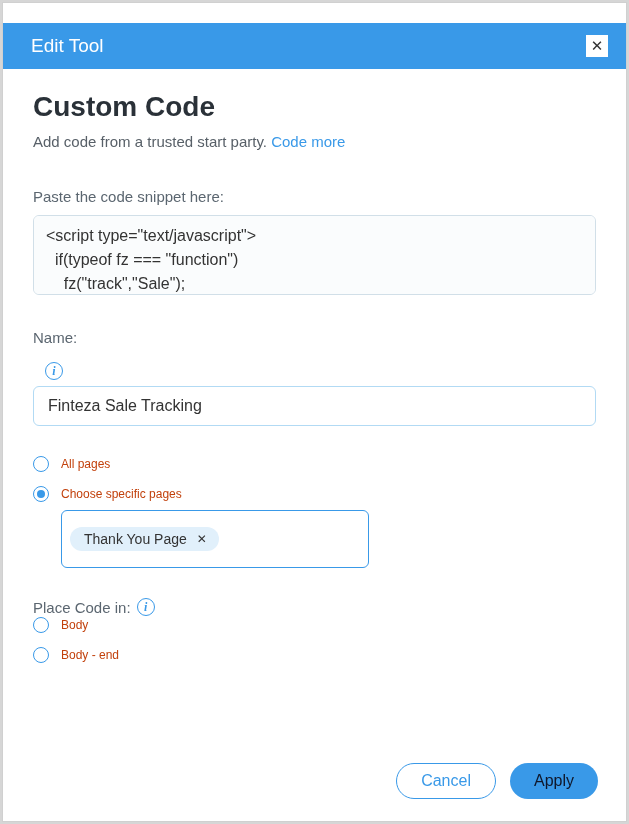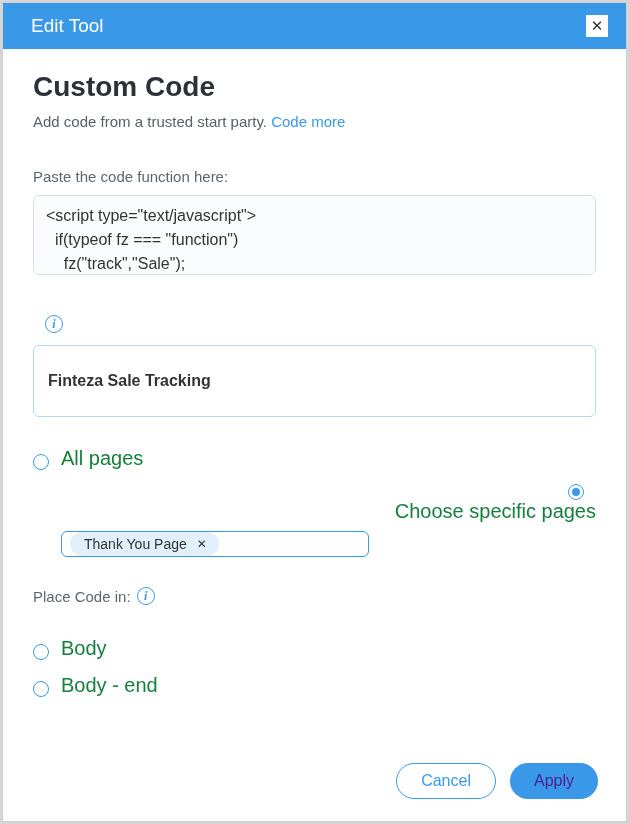--- a/index.html
+++ b/index.html
@@ -20,20 +20,21 @@
   }
   .titlebar {
     background: #3999e8;
     color: #fff;
     display: flex;
     align-items: flex-end;
     justify-content: space-between;
     padding: 12px 18px 12px 28px;
     font-size: 19px;
     font-weight: 400;
+    margin-top: 20px;
   }
   .close-btn {
     width: 22px;
     height: 22px;
     background: #fff;
     color: #333;
     display: flex;
     align-items: center;
     justify-content: center;
     font-size: 15px;
@@ -92,32 +93,30 @@
     font-style: italic;
     font-family: Georgia, serif;
     margin-left: 6px;
     vertical-align: middle;
   }
   .info-standalone { margin-left: 12px; margin-top: 6px; margin-bottom: 6px; display: inline-flex; }
   .name-input {
     width: 100%;
     border: 1px solid #b2daf4;
     border-radius: 6px;
-    padding: 26px 14px;
+    padding: 10px 14px;
     font-size: 16px;
     color: #333;
-    margin-top: 6px;
-    font-weight: bold;
   }
   .radio-row {
     display: flex;
-    align-items: flex-end;
+    align-items: center;
     margin-bottom: 14px;
-    font-size: 20px;
-    color: #15803d;
+    font-size: 12px;
+    color: #c2410c;
   }
   .radio {
     width: 16px;
     height: 16px;
     border: 1.5px solid #3999e8;
     border-radius: 50%;
     margin-right: 12px;
     display: inline-flex;
     align-items: center;
     justify-content: center;
@@ -129,21 +128,21 @@
     width: 8px;
     height: 8px;
     background: #3999e8;
     border-radius: 50%;
   }
   .chip-input {
     margin-left: 28px;
     margin-top: 8px;
     border: 1.5px solid #3999e8;
     border-radius: 6px;
-    padding: 0 8px;
+    padding: 16px 8px;
     width: 308px;
     display: flex;
     align-items: center;
     gap: 6px;
   }
   .chip {
     background: #e1f0fb;
     border-radius: 14px;
     padding: 4px 10px 4px 14px;
     display: inline-flex;
@@ -158,21 +157,21 @@
     cursor: pointer;
     background: none;
     border: none;
     padding: 0 2px;
   }
   .inline-label {
     font-size: 15px;
     color: #5b6670;
     display: inline-flex;
     align-items: center;
-    margin-bottom: 32px;
+    margin-bottom: 0;
   }
   .footer {
     display: flex;
     justify-content: flex-end;
     gap: 14px;
     padding: 16px 28px 22px;
   }
   .btn {
     border-radius: 20px;
     padding: 8px 24px;
@@ -180,21 +179,21 @@
     cursor: pointer;
     border: none;
   }
   .btn-secondary {
     background: #fff;
     color: #3999e8;
     border: 1.5px solid #3999e8;
   }
   .btn-primary {
     background: #3999e8;
-    color: #4c1d95;
+    color: #0f172a;
   }
   textarea::-webkit-scrollbar { width: 16px; }
   textarea::-webkit-scrollbar-track { background: #f0f0f0; }
   textarea::-webkit-scrollbar-thumb { background: #c5c5c5; }
 </style>
 </head>
 <body>
 
 <div class="dialog">
   <div class="titlebar">
@@ -204,37 +203,38 @@
     </button>
   </div>
 
   <div class="content">
     <h1 class="page-title">Custom Code</h1>
     <p class="subtitle">
       <span>Add code from a trusted start party. </span><a class="link">Code more</a>
     </p>
 
     <div class="section">
-      <div class="label">Paste the code function here:</div>
+      <div class="label">Paste the code snippet here:</div>
       <textarea class="code-area" style="">&lt;script type="text/javascript"&gt;
   if(typeof fz === "function")
     fz("track","Sale");</textarea>
     </div>
 
     <div class="section">
+      <div class="label">Name:</div>
       <span class="info-icon info-standalone">i</span>
       <input class="name-input" type="text" value="Finteza Sale Tracking" style="">
     </div>
 
     <div class="section">
       <div class="radio-row">
         <span class="radio"></span>
         <span>All pages</span>
       </div>
-      <div class="radio-row" style="margin-bottom:4px;flex-direction:column;">
+      <div class="radio-row" style="margin-bottom:4px;">
         <span class="radio selected"></span>
         <span>Choose specific pages</span>
       </div>
       <div class="chip-input">
         <span class="chip">
           <span>Thank You Page</span>
           <button class="chip-remove">
             <span>✕</span>
           </button>
         </span>

